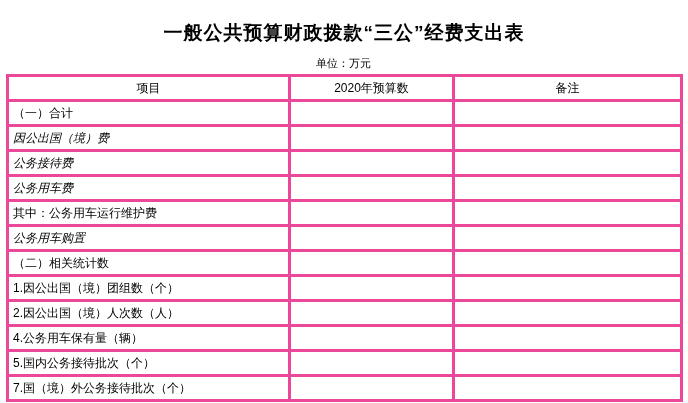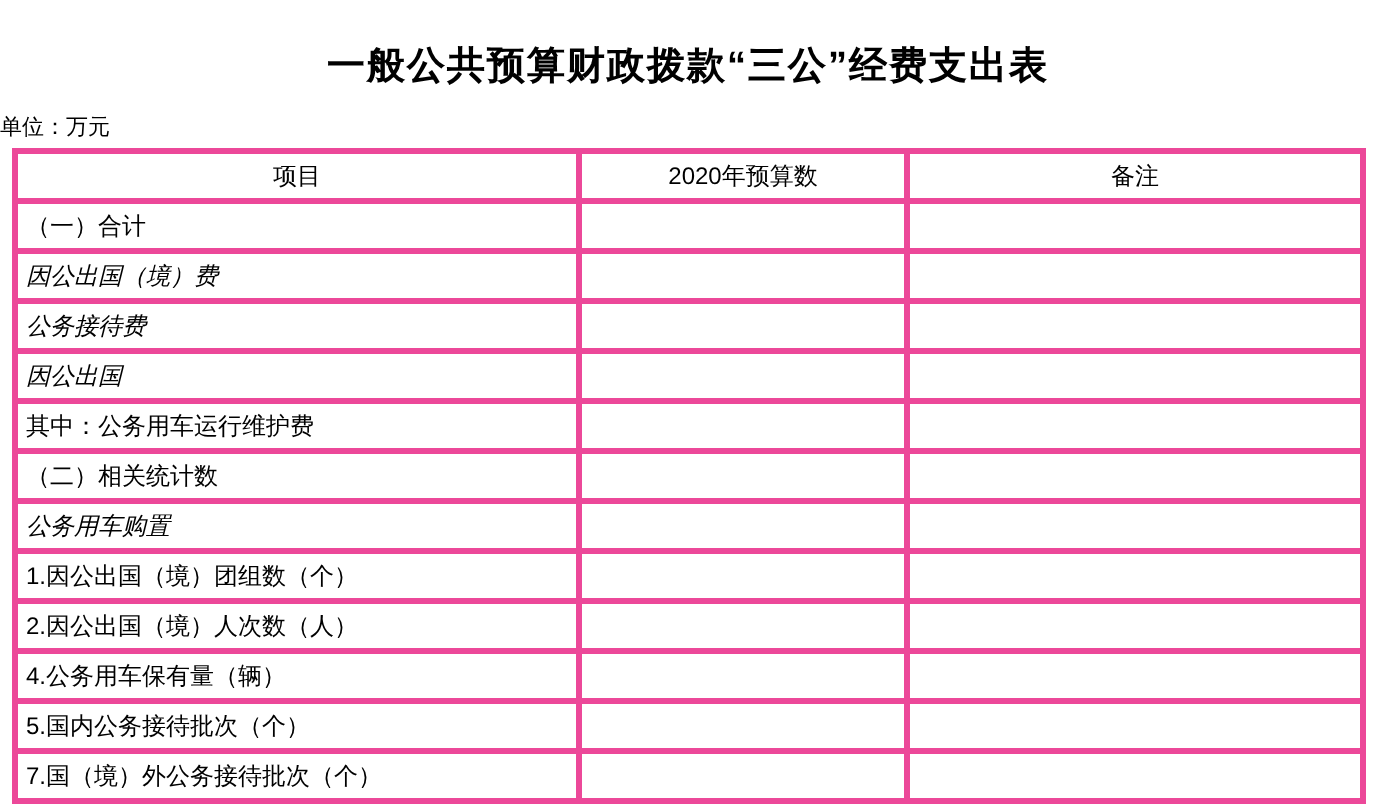--- a/index.html
+++ b/index.html
@@ -23,21 +23,21 @@
   .doc-title {
     text-align: center;
     font-size: 19px;
     font-weight: bold;
     letter-spacing: 1px;
     padding-top: 20px;
     padding-bottom: 10px;
     color: #000;
   }
   .unit-line {
-    text-align: left;
+    text-align: center;
     font-size: 11px;
     padding-right: 1px;
     padding-bottom: 3px;
   }
   table.sheet {
     border-collapse: collapse;
     table-layout: fixed;
     width: 676px;
     margin-left: 6px;
   }
@@ -97,36 +97,36 @@
           <td class="cell-left ind1">因公出国（境）费</td>
           <td class="cell-center"></td>
           <td class="cell-center"></td>
         </tr>
         <tr>
           <td class="cell-left ind1">公务接待费</td>
           <td class="cell-center"></td>
           <td class="cell-center"></td>
         </tr>
         <tr>
-          <td class="cell-left ind1">因公出国</td>
+          <td class="cell-left ind1">公务用车费</td>
           <td class="cell-center"></td>
           <td class="cell-center"></td>
         </tr>
         <tr>
           <td class="cell-left ind2">其中：公务用车运行维护费</td>
           <td class="cell-center"></td>
           <td class="cell-center"></td>
         </tr>
         <tr>
-          <td class="cell-left ind0">（二）相关统计数</td>
+          <td class="cell-left ind1">公务用车购置</td>
           <td class="cell-center"></td>
           <td class="cell-center"></td>
         </tr>
         <tr>
-          <td class="cell-left ind1">公务用车购置</td>
+          <td class="cell-left ind0">（二）相关统计数</td>
           <td class="cell-center"></td>
           <td class="cell-center"></td>
         </tr>
         <tr>
           <td class="cell-left ind3">1.因公出国（境）团组数（个）</td>
           <td class="cell-center"></td>
           <td class="cell-center"></td>
         </tr>
         <tr>
           <td class="cell-left ind3">2.因公出国（境）人次数（人）</td>

